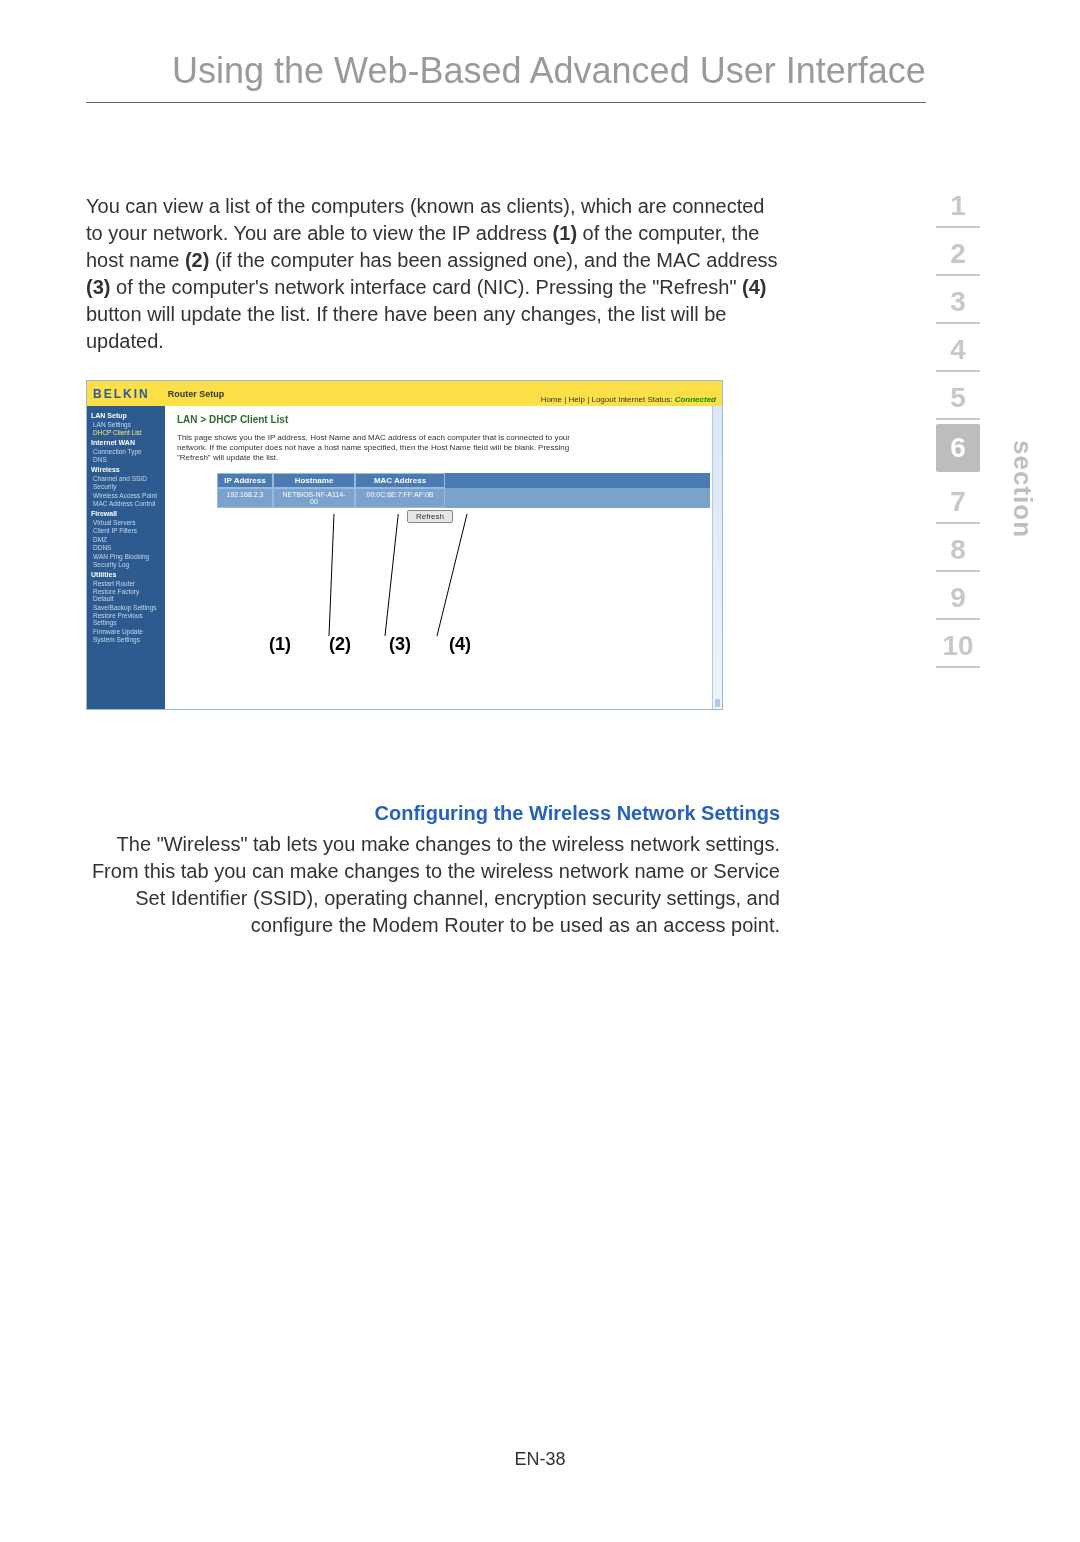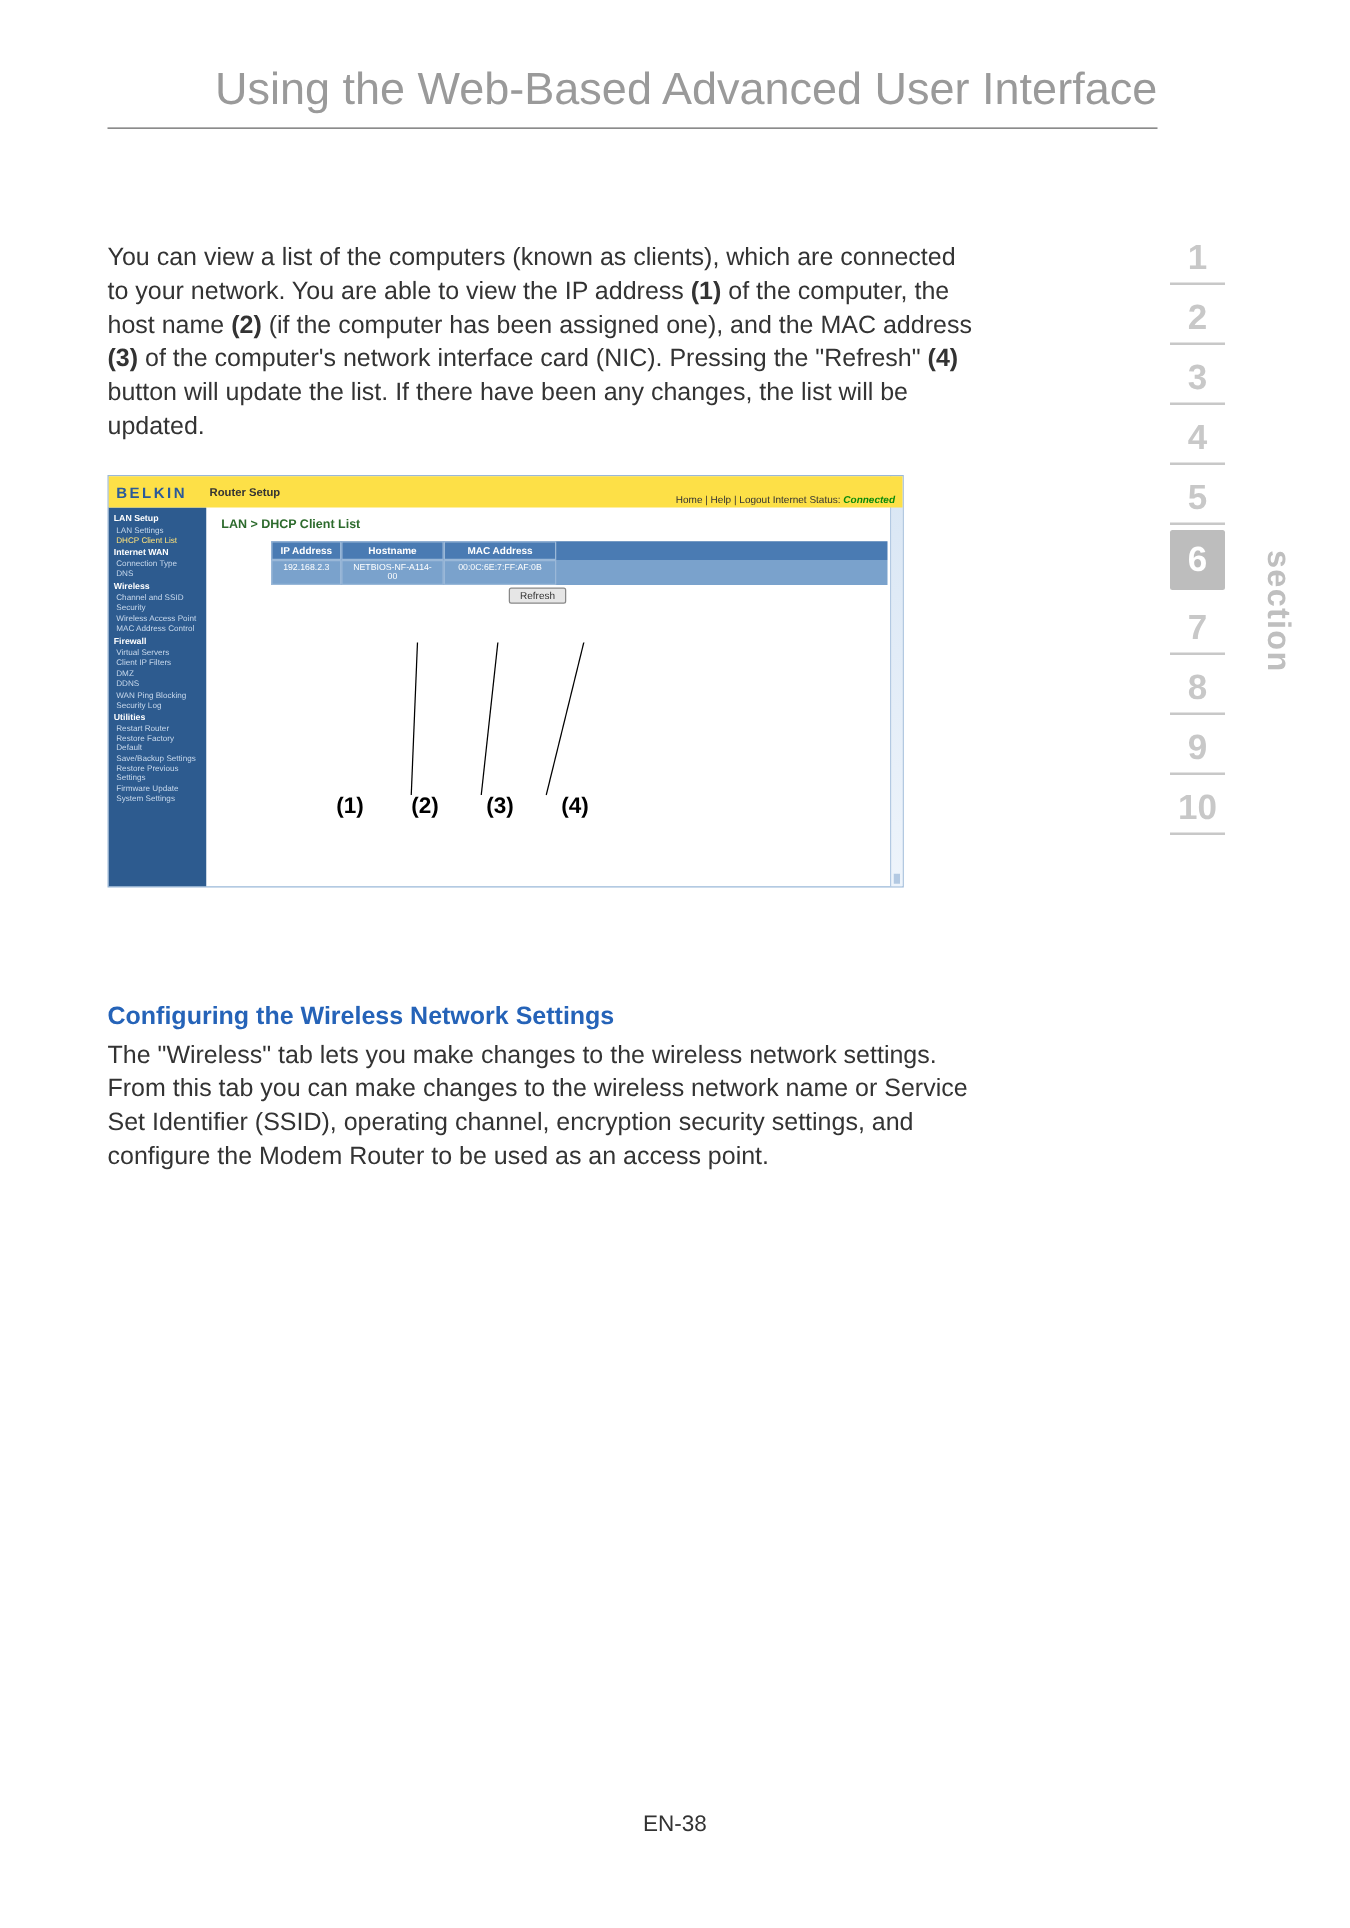--- a/index.html
+++ b/index.html
@@ -233,20 +233,21 @@
     content: "";
     position: absolute;
     bottom: 2px; left: 2px; right: 2px; height: 8px;
     background: #b3c9e2;
   }
   .content-block2 {
     padding: 90px 300px 0 86px;
     font-size: 20px;
     line-height: 1.35;
     color: #333;
+    text-align: right;
   }
   svg line { stroke: #000; stroke-width: 1; }
 </style>
 </head>
 <body>
 
 <h1 class="page-title">Using the Web-Based Advanced User Interface</h1>
 
 <div class="content">
   <p class="para">
@@ -287,20 +288,21 @@
         <div class="sb-head">Utilities</div>
         <div class="sb-item">Restart Router</div>
         <div class="sb-item">Restore Factory Default</div>
         <div class="sb-item">Save/Backup Settings</div>
         <div class="sb-item">Restore Previous Settings</div>
         <div class="sb-item">Firmware Update</div>
         <div class="sb-item">System Settings</div>
       </div>
     <div class="ss-main">
       <div class="breadcrumb">LAN &gt; DHCP Client List</div>
+      <div class="desc-text">This page shows you the IP address, Host Name and MAC address of each computer that is connected to your network. If the computer does not have a host name specified, then the Host Name field will be blank. Pressing "Refresh" will update the list.</div>
       <div class="client-table">
         <div class="ct-header">
           <div class="ct-ip">IP Address</div>
           <div class="ct-hn">Hostname</div>
           <div class="ct-mac">MAC Address</div>
         </div>
         <div class="ct-row">
           <div class="ct-ip">192.168.2.3</div>
           <div class="ct-hn">NETBIOS-NF-A114-00</div>
           <div class="ct-mac">00:0C:6E:7:FF:AF:0B</div>

